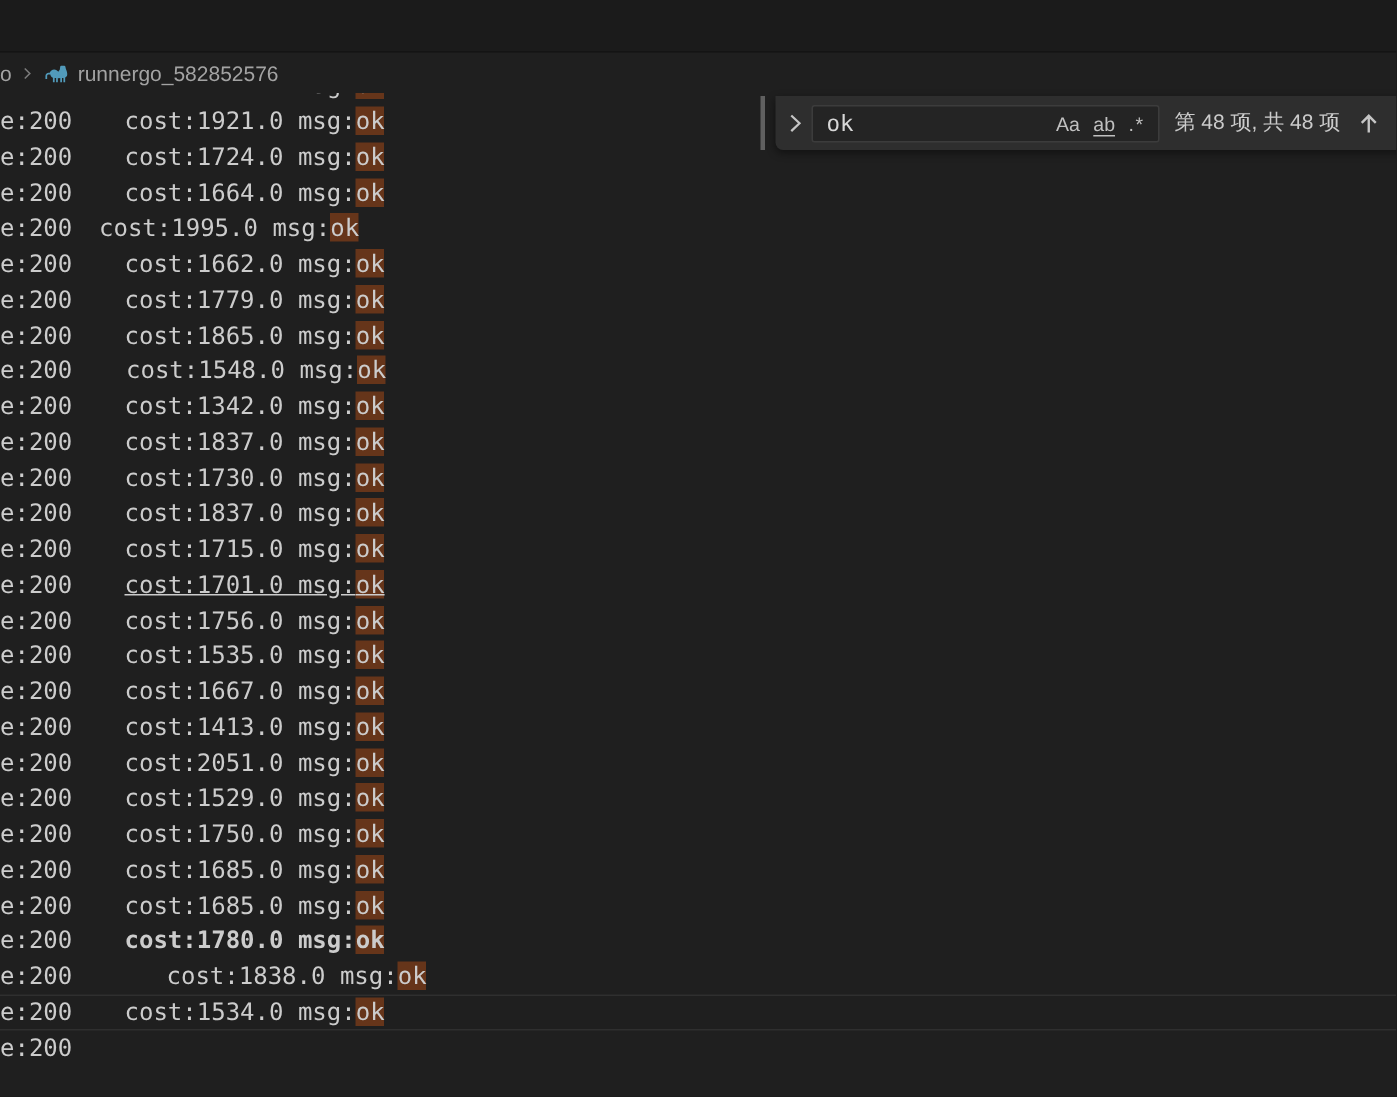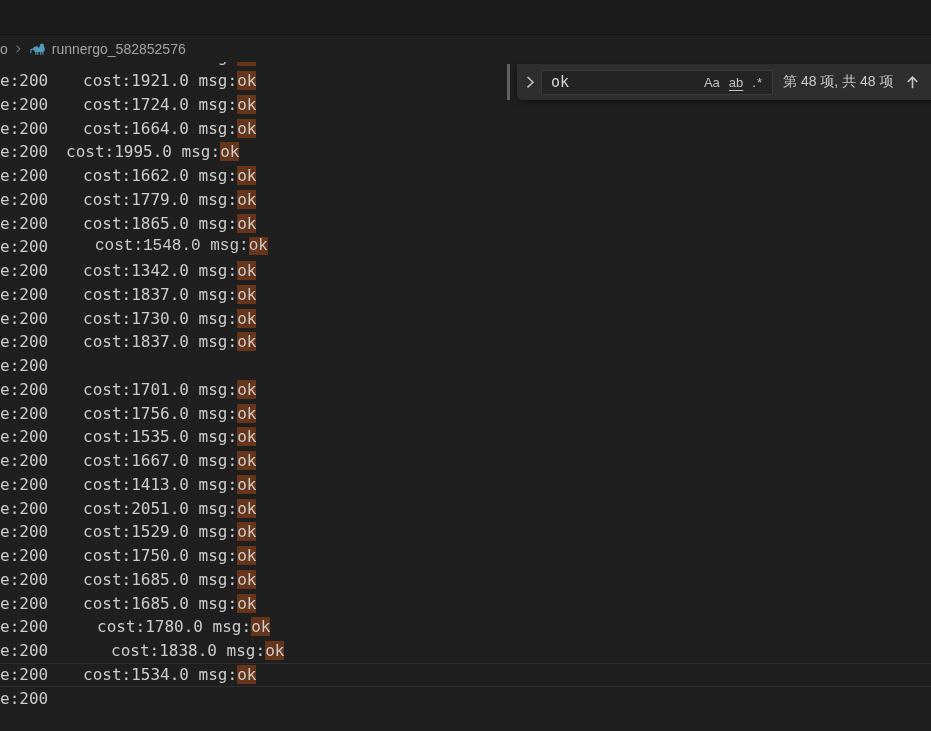--- a/index.html
+++ b/index.html
@@ -88,37 +88,37 @@
   <div class="editor">
       <div class="cur-line" style="top: 662.8px;"></div>
       <div class="log-row" style="top: 45.3px;"><span class="seg" style="left: 198.6px;">msg:<mark class="find-hl">ok</mark></span></div>
       <div class="log-row" style="top: 69.05px;"><span class="seg" style="left: 0px;">e:200</span><span class="seg" style="left: 83px;">cost:1921.0 msg:<mark class="find-hl">ok</mark></span></div>
       <div class="log-row" style="top: 92.8px;"><span class="seg" style="left: 0px;">e:200</span><span class="seg" style="left: 83px;">cost:1724.0 msg:<mark class="find-hl">ok</mark></span></div>
       <div class="log-row" style="top: 116.55px;"><span class="seg" style="left: 0px;">e:200</span><span class="seg" style="left: 83px;">cost:1664.0 msg:<mark class="find-hl">ok</mark></span></div>
       <div class="log-row" style="top: 140.3px;"><span class="seg" style="left: 0px;">e:200</span><span class="seg" style="left: 66px;">cost:1995.0 msg:<mark class="find-hl">ok</mark></span></div>
       <div class="log-row" style="top: 164.05px;"><span class="seg" style="left: 0px;">e:200</span><span class="seg" style="left: 83px;">cost:1662.0 msg:<mark class="find-hl">ok</mark></span></div>
       <div class="log-row" style="top: 187.8px;"><span class="seg" style="left: 0px;">e:200</span><span class="seg" style="left: 83px;">cost:1779.0 msg:<mark class="find-hl">ok</mark></span></div>
       <div class="log-row" style="top: 211.55px;"><span class="seg" style="left: 0px;">e:200</span><span class="seg" style="left: 83px;">cost:1865.0 msg:<mark class="find-hl">ok</mark></span></div>
-      <div class="log-row" style="top: 235.3px;"><span class="seg" style="left: 0px;">e:200</span><span class="seg" style="left: 95px; font-family: Liberation Mono, monospace;">cost:1548.0 msg:<mark class="find-hl">ok</mark></span></div>
+      <div class="log-row" style="top: 235.3px;"><span class="seg" style="left: 0px;">e:200</span><span class="seg" style="left: 84px;">cost:1548.0 msg:<mark class="find-hl">ok</mark></span></div>
       <div class="log-row" style="top: 259.05px;"><span class="seg" style="left: 0px;">e:200</span><span class="seg" style="left: 83px;">cost:1342.0 msg:<mark class="find-hl">ok</mark></span></div>
       <div class="log-row" style="top: 282.8px;"><span class="seg" style="left: 0px;">e:200</span><span class="seg" style="left: 83px;">cost:1837.0 msg:<mark class="find-hl">ok</mark></span></div>
       <div class="log-row" style="top: 306.55px;"><span class="seg" style="left: 0px;">e:200</span><span class="seg" style="left: 83px;">cost:1730.0 msg:<mark class="find-hl">ok</mark></span></div>
       <div class="log-row" style="top: 330.3px;"><span class="seg" style="left: 0px;">e:200</span><span class="seg" style="left: 83px;">cost:1837.0 msg:<mark class="find-hl">ok</mark></span></div>
-      <div class="log-row" style="top: 354.05px;"><span class="seg" style="left: 0px;">e:200</span></div>
-      <div class="log-row" style="top: 377.8px;"><span class="seg" style="left: 0px;">e:200</span><span class="seg" style="left: 83px;">cost:1701.0 msg:<mark class="find-hl">ok</mark></span></div>
+      <div class="log-row" style="top: 354.05px;"><span class="seg" style="left: 0px;">e:200</span><span class="seg" style="left: 83px;">cost:1715.0 msg:<mark class="find-hl">ok</mark></span></div>
+      <div class="log-row" style="top: 377.8px;"><span class="seg" style="left: 0px;">e:200</span><span class="seg" style="left: 83px; text-decoration: underline;">cost:1701.0 msg:<mark class="find-hl">ok</mark></span></div>
       <div class="log-row" style="top: 401.55px;"><span class="seg" style="left: 0px;">e:200</span><span class="seg" style="left: 83px;">cost:1756.0 msg:<mark class="find-hl">ok</mark></span></div>
       <div class="log-row" style="top: 425.3px;"><span class="seg" style="left: 0px;">e:200</span><span class="seg" style="left: 83px;">cost:1535.0 msg:<mark class="find-hl">ok</mark></span></div>
       <div class="log-row" style="top: 449.05px;"><span class="seg" style="left: 0px;">e:200</span><span class="seg" style="left: 83px;">cost:1667.0 msg:<mark class="find-hl">ok</mark></span></div>
       <div class="log-row" style="top: 472.8px;"><span class="seg" style="left: 0px;">e:200</span><span class="seg" style="left: 83px;">cost:1413.0 msg:<mark class="find-hl">ok</mark></span></div>
       <div class="log-row" style="top: 496.55px;"><span class="seg" style="left: 0px;">e:200</span><span class="seg" style="left: 83px;">cost:2051.0 msg:<mark class="find-hl">ok</mark></span></div>
       <div class="log-row" style="top: 520.3px;"><span class="seg" style="left: 0px;">e:200</span><span class="seg" style="left: 83px;">cost:1529.0 msg:<mark class="find-hl">ok</mark></span></div>
       <div class="log-row" style="top: 544.05px;"><span class="seg" style="left: 0px;">e:200</span><span class="seg" style="left: 83px;">cost:1750.0 msg:<mark class="find-hl">ok</mark></span></div>
       <div class="log-row" style="top: 567.8px;"><span class="seg" style="left: 0px;">e:200</span><span class="seg" style="left: 83px;">cost:1685.0 msg:<mark class="find-hl">ok</mark></span></div>
       <div class="log-row" style="top: 591.55px;"><span class="seg" style="left: 0px;">e:200</span><span class="seg" style="left: 83px;">cost:1685.0 msg:<mark class="find-hl">ok</mark></span></div>
-      <div class="log-row" style="top: 615.3px;"><span class="seg" style="left: 0px;">e:200</span><span class="seg" style="left: 97px;">cost:1780.0 msg:<mark class="find-hl">ok</mark></span></div>
+      <div class="log-row" style="top: 615.3px;"><span class="seg" style="left: 0px;">e:200</span><span class="seg" style="left: 83px; font-weight: bold;">cost:1780.0 msg:<mark class="find-hl">ok</mark></span></div>
       <div class="log-row" style="top: 639.05px;"><span class="seg" style="left: 0px;">e:200</span><span class="seg" style="left: 83px; margin-left: 28px;">cost:1838.0 msg:<mark class="find-hl">ok</mark></span></div>
       <div class="log-row" style="top: 662.8px;"><span class="seg" style="left: 0px;">e:200</span><span class="seg" style="left: 83px;">cost:1534.0 msg:<mark class="find-hl">ok</mark></span></div>
       <div class="log-row" style="top: 686.55px;"><span class="seg" style="left: 0px;">e:200</span></div>
     </div>
 
   <div class="titlebar"></div>
 
   <div class="breadcrumb-bar">
     <span class="frag">o</span>
     <span class="bc-chevron">

